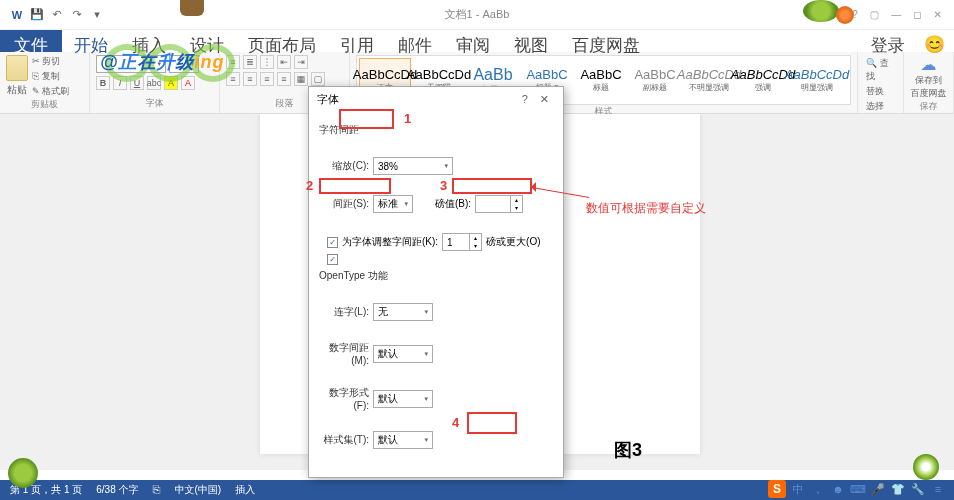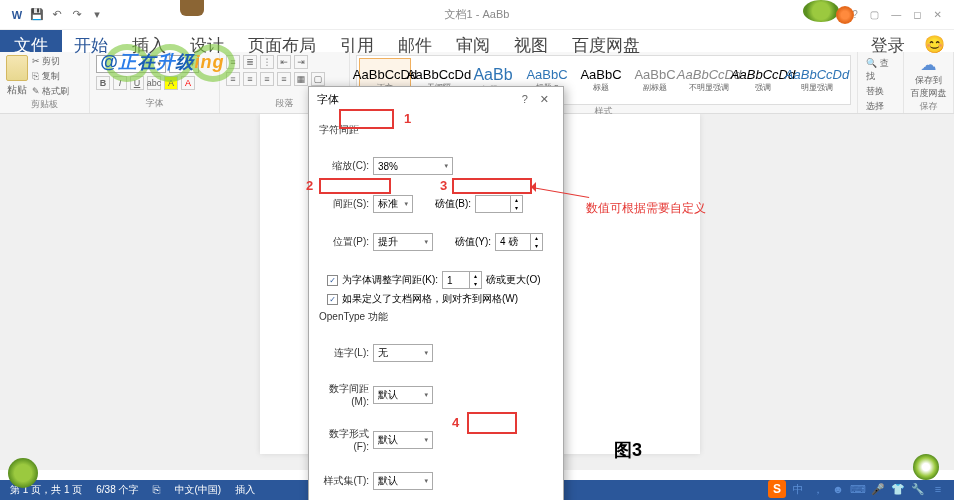--- a/index.html
+++ b/index.html
@@ -299,52 +299,36 @@
       <span style="margin-left:18px">磅值(B):</span>
       <div class="spin-box">
           <span class="spin-val"></span>
           <div class="spin-btns">
             <div class="spin-btn">▴</div>
             <div class="spin-btn">▾</div>
           </div>
         </div>
     </div>
 
-    <div class="field-row">
-      <span class="field-label">位置(P):</span>
-      <div class="select-box" style="width:60px">
-          <span>提升</span>
-          <span class="sel-arrow">▾</span>
-        </div>
-      <span style="margin-left:18px">磅值(Y):</span>
-      <div class="spin-box">
-          <span class="spin-val">4 磅</span>
-          <div class="spin-btns">
-            <div class="spin-btn">▴</div>
-            <div class="spin-btn">▾</div>
-          </div>
-        </div>
-    </div>
 
     <div class="chk-row">
       <div class="chk">✓</div>
       <span>为字体调整字间距(K):</span>
       <div class="spin-box" style="width:40px">
           <span class="spin-val">1</span>
           <div class="spin-btns">
             <div class="spin-btn">▴</div>
             <div class="spin-btn">▾</div>
           </div>
         </div>
       <span>磅或更大(O)</span>
     </div>
 
     <div class="chk-row">
       <div class="chk">✓</div>
-      <span>如果定义了文档网格，则对齐到网格(W)</span>
     </div>
 
     <div class="section-label">OpenType 功能</div>
 
     <div class="field-row">
         <span class="field-label">连字(L):</span>
         <div class="select-box" style="width:60px">
           <span>无</span>
           <span class="sel-arrow">▾</span>
         </div>

